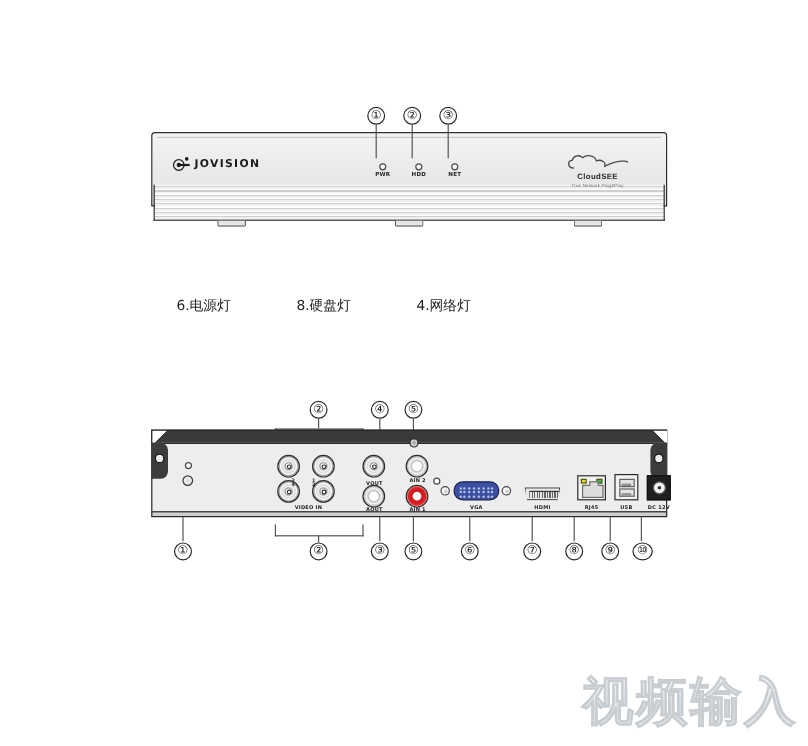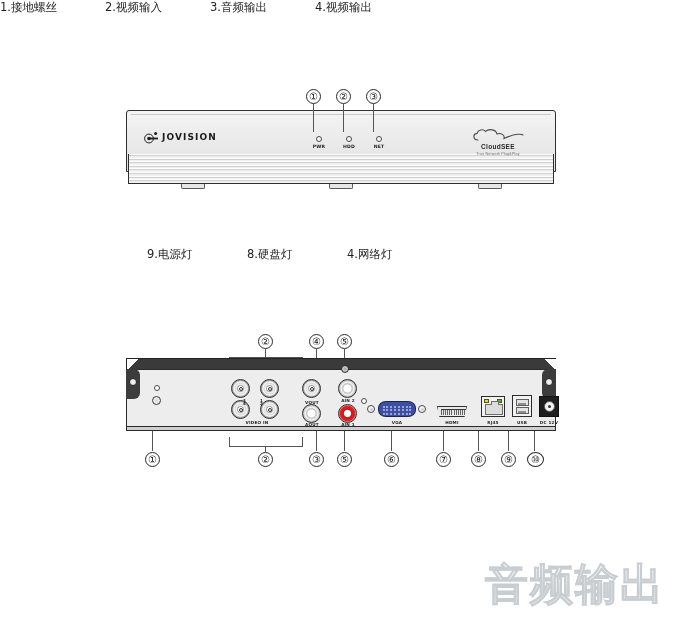--- a/index.html
+++ b/index.html
@@ -524,21 +524,21 @@
 <div class="abs circnum" style="left:306px; top:89px;">①</div>
 <div class="abs leader" style="left:313px; top:104px; height:28px;"></div>
 
 <div class="abs circnum" style="left:336px; top:89px;">②</div>
 <div class="abs leader" style="left:343px; top:104px; height:28px;"></div>
 
 <div class="abs circnum" style="left:366px; top:89px;">③</div>
 <div class="abs leader" style="left:373px; top:104px; height:28px;"></div>
 
 <div class="legend-row" id="front-legend">
-  <div>9.电源灯</div>
+  <div>6.电源灯</div>
   <div>8.硬盘灯</div>
   <div>4.网络灯</div>
 </div>
 
 <div class="abs circnum" style="left:258px; top:334px;">②</div>
 <div class="abs leader" style="left:265px; top:349px; height:8px;"></div>
 <div class="abs bracket" style="left:229px; top:357px; width:72px; height:10px;"></div>
 
 <div class="abs circnum" style="left:309px; top:334px;">④</div>
 <div class="abs leader" style="left:316px; top:349px; height:24px;"></div>
@@ -668,21 +668,15 @@
 <div class="abs leader" style="left:478px; top:431px; height:20px;"></div>
 <div class="abs circnum" style="left:471px; top:452px;">⑧</div>
 
 <div class="abs leader" style="left:508px; top:431px; height:20px;"></div>
 <div class="abs circnum" style="left:501px; top:452px;">⑨</div>
 
 <div class="abs leader" style="left:534px; top:431px; height:20px;"></div>
 <div class="abs circnum" style="left:527px; top:452px; width:17px;">⑩</div>
 
 <div id="rear-legend">
-  <div class="rl-line">
-    <div>1.接地螺丝</div>
-    <div>2.视频输入</div>
-    <div>3.音频输出</div>
-    <div>4.视频输出</div>
-  </div>
 </div>
 
-<div id="watermark">音频输出</div>
+<div id="watermark">视频输入</div>
 
 </body></html>

